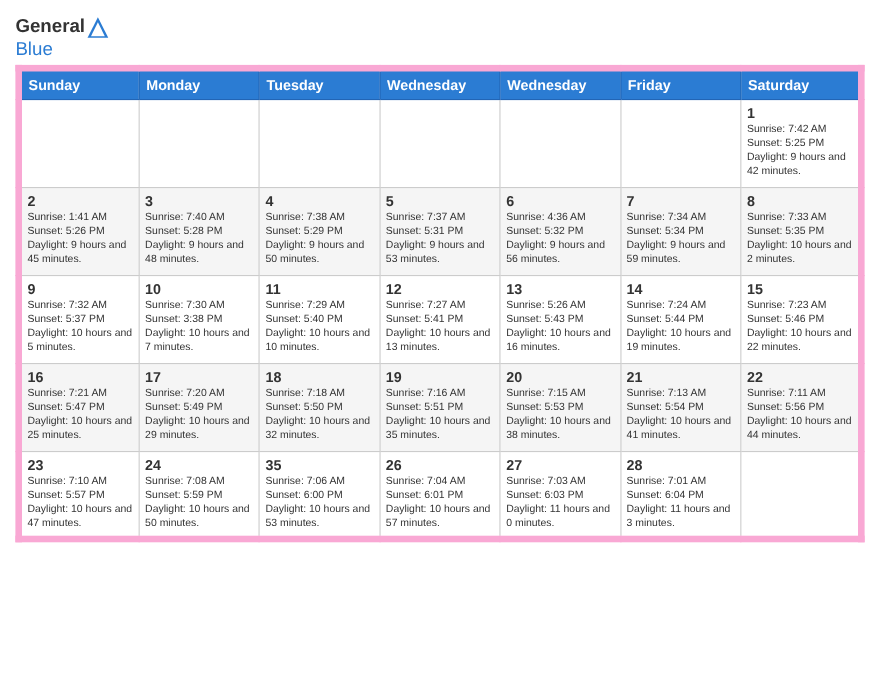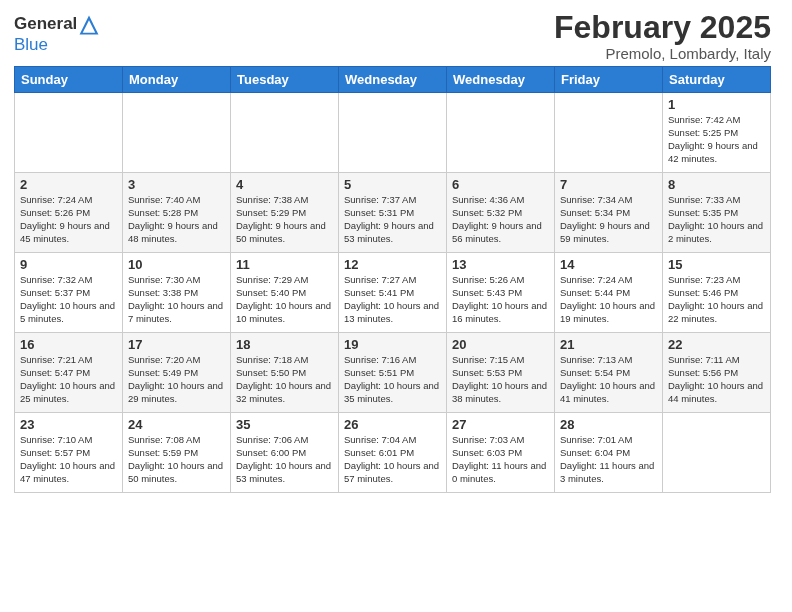--- a/index.html
+++ b/index.html
@@ -4,21 +4,21 @@
   <style>
     * { box-sizing: border-box; margin: 0; padding: 0; }
     body {
       font-family: Arial, sans-serif;
       background: #fff;
       width: 792px;
       min-height: 612px;
     }
     .container {
       width: 792px;
-      padding: 10px 21px 10px 14px;
+      padding: 10px 6px 10px 14px;
     }
     .header-top {
       display: flex;
       align-items: flex-start;
       justify-content: space-between;
       margin-bottom: 4px;
     }
     .logo {
       display: flex;
       align-items: center;
@@ -38,21 +38,21 @@
       color: #333;
       line-height: 1.1;
     }
     .subtitle {
       font-size: 15px;
       color: #555;
     }
     .calendar {
       width: 100%;
       border-collapse: collapse;
-      border: 1px solid #f9a8d4;
+      border: 6px solid #f9a8d4;
     }
     .calendar th {
       background: #2b7cd3;
       color: #fff;
       text-align: left;
       padding: 5px 6px;
       font-size: 13px;
       font-weight: bold;
       border: 1px solid #2265b5;
     }
@@ -95,24 +95,20 @@
       <div>
         <div style="font-size:17px;font-weight:bold;color:#333;line-height:1.1;">
           <span>General</span><svg class="logo-icon" viewBox="0 0 28 28" style="display:inline-block;vertical-align:middle;width:22px;height:22px;margin:0 1px;">
               <polygon points="14,2 26,26 2,26" fill="#2b7cd3"></polygon>
               <polygon points="14,8 22,24 6,24" fill="#fff"></polygon>
             </svg>
         </div>
         <div style="font-size:17px;font-weight:normal;color:#2b7cd3;line-height:1.1;">Blue</div>
       </div>
     </div>
-    <div class="title-block">
-      <div class="month-title">February 2025</div>
-      <div class="subtitle">Premolo, Lombardy, Italy</div>
-    </div>
   </div>
 
   <table class="calendar">
     <thead>
       <tr>
         <th>Sunday</th>
         <th>Monday</th>
         <th>Tuesday</th>
         <th>Wednesday</th>
         <th>Wednesday</th>
@@ -131,21 +127,21 @@
           <td>
             <span class="day-num">1</span>
             <div class="day-info">Sunrise: 7:42 AM
 Sunset: 5:25 PM
 Daylight: 9 hours and 42 minutes.</div>
           </td>
         </tr>
         <tr class="week-row">
           <td>
             <span class="day-num">2</span>
-            <div class="day-info">Sunrise: 7:24 AM
+            <div class="day-info">Sunrise: 1:41 AM
 Sunset: 5:26 PM
 Daylight: 9 hours and 45 minutes.</div>
           </td>
           <td>
             <span class="day-num">3</span>
             <div class="day-info">Sunrise: 7:40 AM
 Sunset: 5:28 PM
 Daylight: 9 hours and 48 minutes.</div>
           </td>
           <td>

